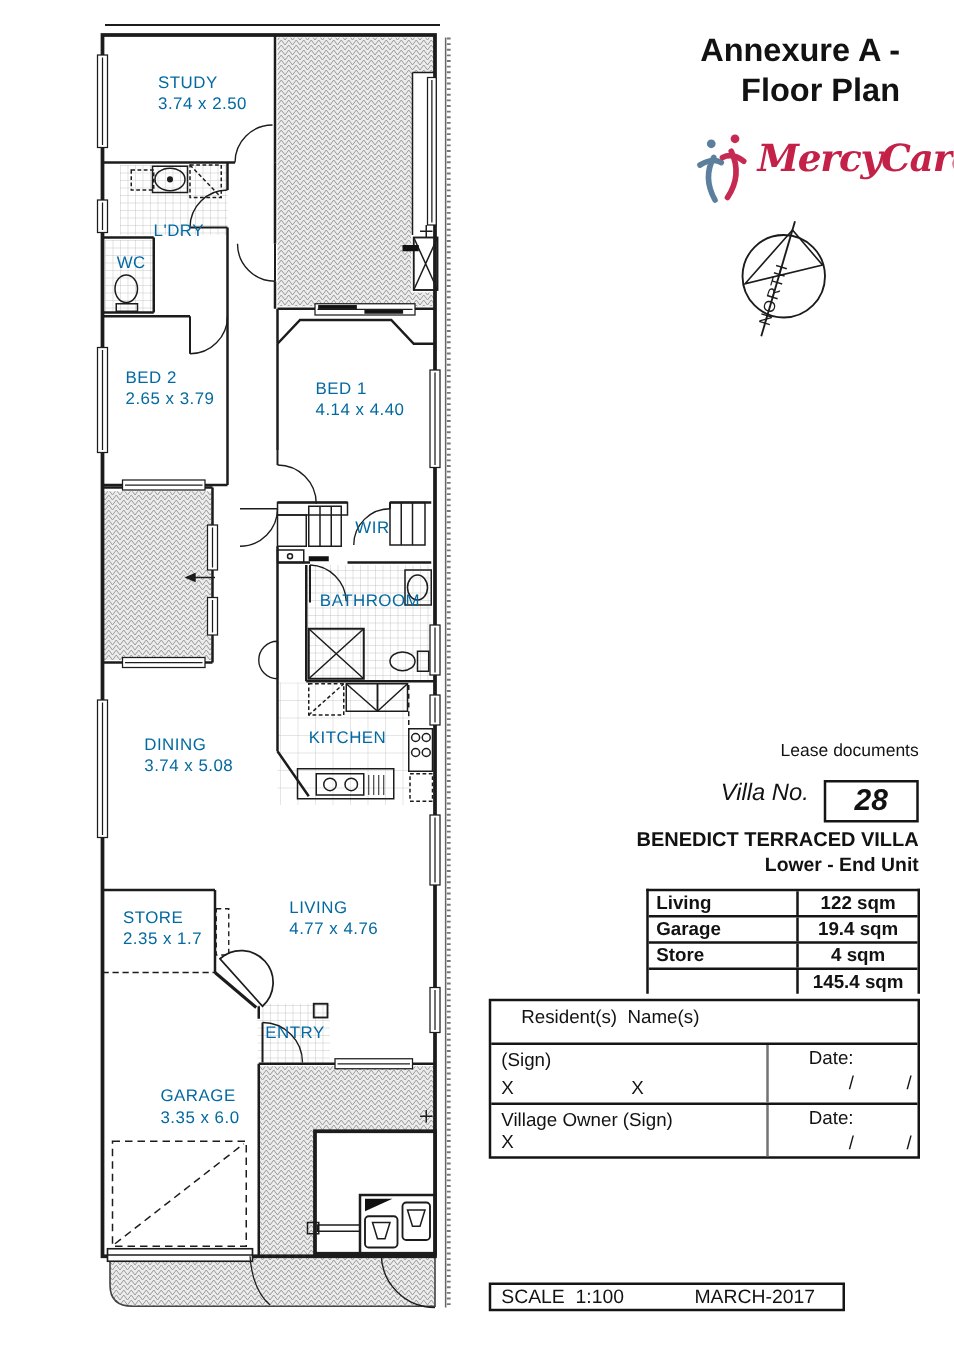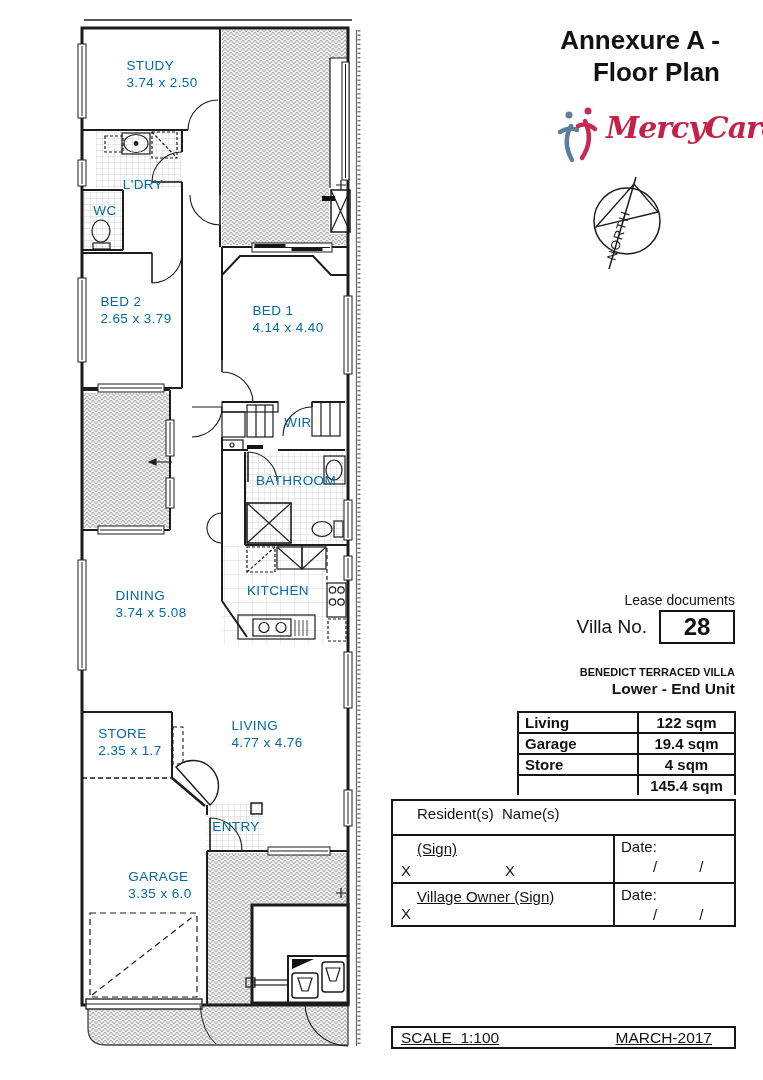--- a/index.html
+++ b/index.html
@@ -13,53 +13,53 @@
   
   .title{position:absolute;left:480px;top:24px;width:240px;text-align:right;
          font-size:26px;line-height:32px;font-weight:700;}
   .logo-text{position:absolute;left:606px;top:110px;font-family:"DejaVu Serif",serif;
              font-style:italic;font-weight:700;font-size:30px;color:#c32148;letter-spacing:-1px;}
   .north-label{position:absolute;left:593px;top:228px;font-size:13px;letter-spacing:1px;
                transform:rotate(-73deg);transform-origin:center;color:#1c1c1c;}
   
   .lease{position:absolute;left:498px;top:592px;width:237px;text-align:right;}
   .lease-heading{font-size:14px;}
-  .villa-row{display:flex;justify-content:flex-end;align-items:center;margin-top:2px;}
+  .villa-row{display:flex;justify-content:flex-end;margin-top:16px;font-style:italic;}
   .villa-label{font-size:19px;margin-right:12px;}
   .villa-box{width:72px;height:30px;border:2px solid #151515;display:flex;align-items:center;
              justify-content:center;font-size:24px;font-weight:700;}
-  .bname{font-size:11px;font-weight:700;margin-top:22px;}
+  .bname{font-size:16px;font-weight:700;margin-top:6px;}
   .btype{font-size:15.5px;font-weight:700;margin-top:2px;}
   
   .atable{position:absolute;left:517px;top:711px;width:219px;border:2px solid #151515;
           border-bottom:none;box-sizing:border-box;font-size:15px;font-weight:700;}
   .arow{display:flex;height:19px;align-items:center;}
   .arow.bb{border-bottom:2px solid #151515;}
   .acell-l{width:120px;box-sizing:border-box;border-right:2px solid #151515;height:100%;
            display:flex;align-items:center;padding-left:6px;}
   .acell-v{flex:1;text-align:center;}
   
   .stable{position:absolute;left:391px;top:799px;width:345px;border:2px solid #151515;
           box-sizing:border-box;font-size:15px;}
   .srow1{height:35px;border-bottom:2px solid #151515;padding:4px 24px 0;box-sizing:border-box;white-space:pre;}
   .srow{display:flex;border-bottom:2px solid #151515;}
   .srow:last-child{border-bottom:none;}
-  .scell-l{width:222px;box-sizing:border-box;border-right:2px solid #0f172a;position:relative;
-           padding:4px 24px 0;text-decoration:underline;}
-  .scell-r{flex:1;position:relative;padding:2px 6px 0;}
+  .scell-l{width:222px;box-sizing:border-box;border-right:2px solid #737373;position:relative;
+           padding:4px 8px 0;}
+  .scell-r{flex:1;position:relative;padding:2px 6px 0;margin-left:26px;}
   .srow-sign{height:46px;}
   .srow-owner{height:41px;}
   .xmark{position:absolute;bottom:3px;font-size:15px;}
   .slashes{position:absolute;top:22px;left:38px;display:flex;gap:42px;font-size:15px;}
   
   .notice{position:absolute;left:391px;top:939px;width:345px;box-sizing:border-box;
           border:2px solid #151515;padding:6px 9px;font-size:15px;line-height:19px;
           text-align:justify;}
-  .scalebar{position:absolute;left:391px;top:1026px;width:345px;height:23px;box-sizing:border-box;
-            border:2px solid #151515;display:flex;align-items:flex-end;font-size:15.5px;text-decoration:underline;}
+  .scalebar{position:absolute;left:391px;top:1026px;width:285px;height:23px;box-sizing:border-box;
+            border:2px solid #151515;display:flex;align-items:flex-end;font-size:15.5px;}
   .scale-label{padding-left:8px;white-space:pre;}
   .scale-date{margin-left:auto;padding-right:22px;}
 </style>
 </head>
 <body>
 
 <div class="page">
 
 <svg width="763" height="1080" viewBox="0 0 763 1080">
   <defs>

